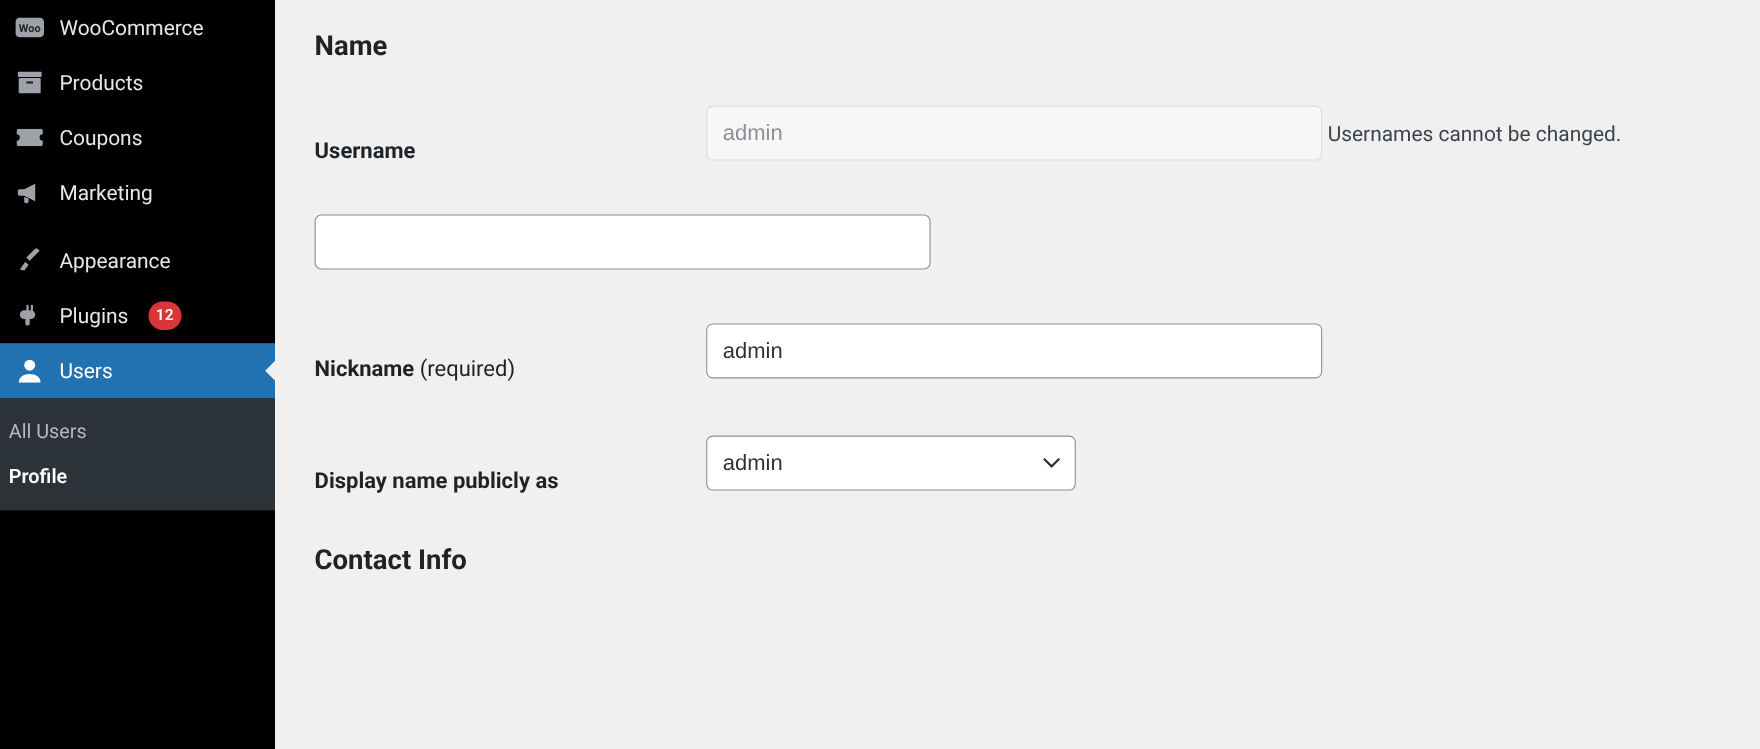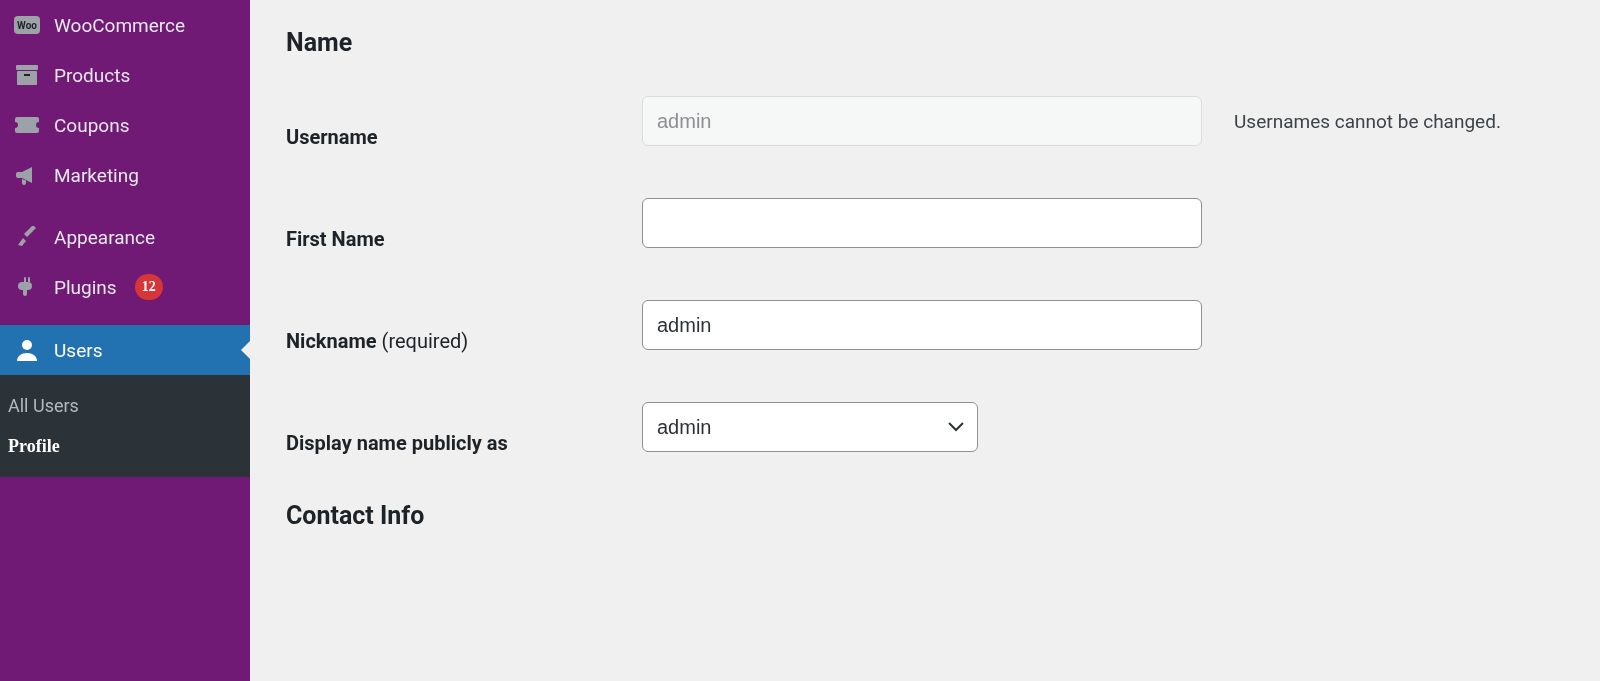--- a/index.html
+++ b/index.html
@@ -9,21 +9,21 @@
     background: #f0f0f1;
     display: flex;
     min-height: 681px;
     width: 1600px;
     overflow: hidden;
   }
 
   
   .sidebar {
     width: 250px;
-    background: #701a75;
+    background: #000000;
     color: #f0f0f1;
     display: flex;
     flex-direction: column;
     flex-shrink: 0;
   }
   .sidebar-item {
     display: flex;
     align-items: center;
     gap: 14px;
     padding: 12px 14px;
@@ -37,21 +37,20 @@
     height: 26px;
     display: inline-flex;
     align-items: center;
     justify-content: center;
     flex-shrink: 0;
     color: #9ca2a7;
   }
   .sidebar-item.active {
     background: #2271b1;
     color: #fff;
-    margin-top: 13px;
   }
   .sidebar-item.active .icon { color: #fff; }
   .sidebar-item.active::after {
     content: "";
     position: absolute;
     right: -1px;
     top: 50%;
     transform: translateY(-50%);
     width: 0; height: 0;
     border-top: 10px solid transparent;
@@ -64,37 +63,35 @@
     justify-content: center;
     min-width: 26px;
     height: 26px;
     padding: 0 7px;
     border-radius: 13px;
     background: #d63638;
     color: #fff;
     font-size: 14px;
     font-weight: 600;
     margin-left: 4px;
-    font-family: Liberation Serif, serif;
   }
   .sidebar-spacer { height: 12px; }
   .submenu {
     background: #2c3338;
     padding: 10px 0;
   }
   .submenu-item {
     padding: 10px 8px;
     font-size: 18px;
     color: #b4b9be;
     cursor: pointer;
   }
   .submenu-item.current {
     color: #fff;
     font-weight: 600;
-    font-family: Liberation Serif, serif;
   }
 
   
   .main {
     flex: 1;
     padding: 20px 36px 40px;
     overflow: auto;
   }
   h2.section {
     font-size: 25px;
@@ -114,21 +111,21 @@
     color: #1d2327;
     flex-shrink: 0;
     margin-top: 32px;
   }
   .form-label .req {
     font-weight: 400;
   }
   .form-field {
     display: flex;
     align-items: center;
-    gap: 32px;
+    gap: 5px;
   }
   .text-input, .select-input {
     width: 560px;
     height: 50px;
     padding: 6px 14px;
     font-size: 20px;
     border: 1px solid #8c8f94;
     border-radius: 6px;
     background: #fff;
     color: #2c3338;
@@ -254,21 +251,20 @@
 
   <div class="form-row">
     <div class="form-label">Username</div>
     <div class="form-field">
       <input type="text" class="text-input readonly" readonly="" value="admin" style="">
       <span class="helper">Usernames cannot be changed.</span>
     </div>
   </div>
 
   <div class="form-row">
-    <div class="form-label">First Name</div>
     <div class="form-field">
       <input type="text" class="text-input" value="" style="">
     </div>
   </div>
 
 
   <div class="form-row">
     <div class="form-label">
       <span>Nickname</span>
       <span class="req">(required)</span>

